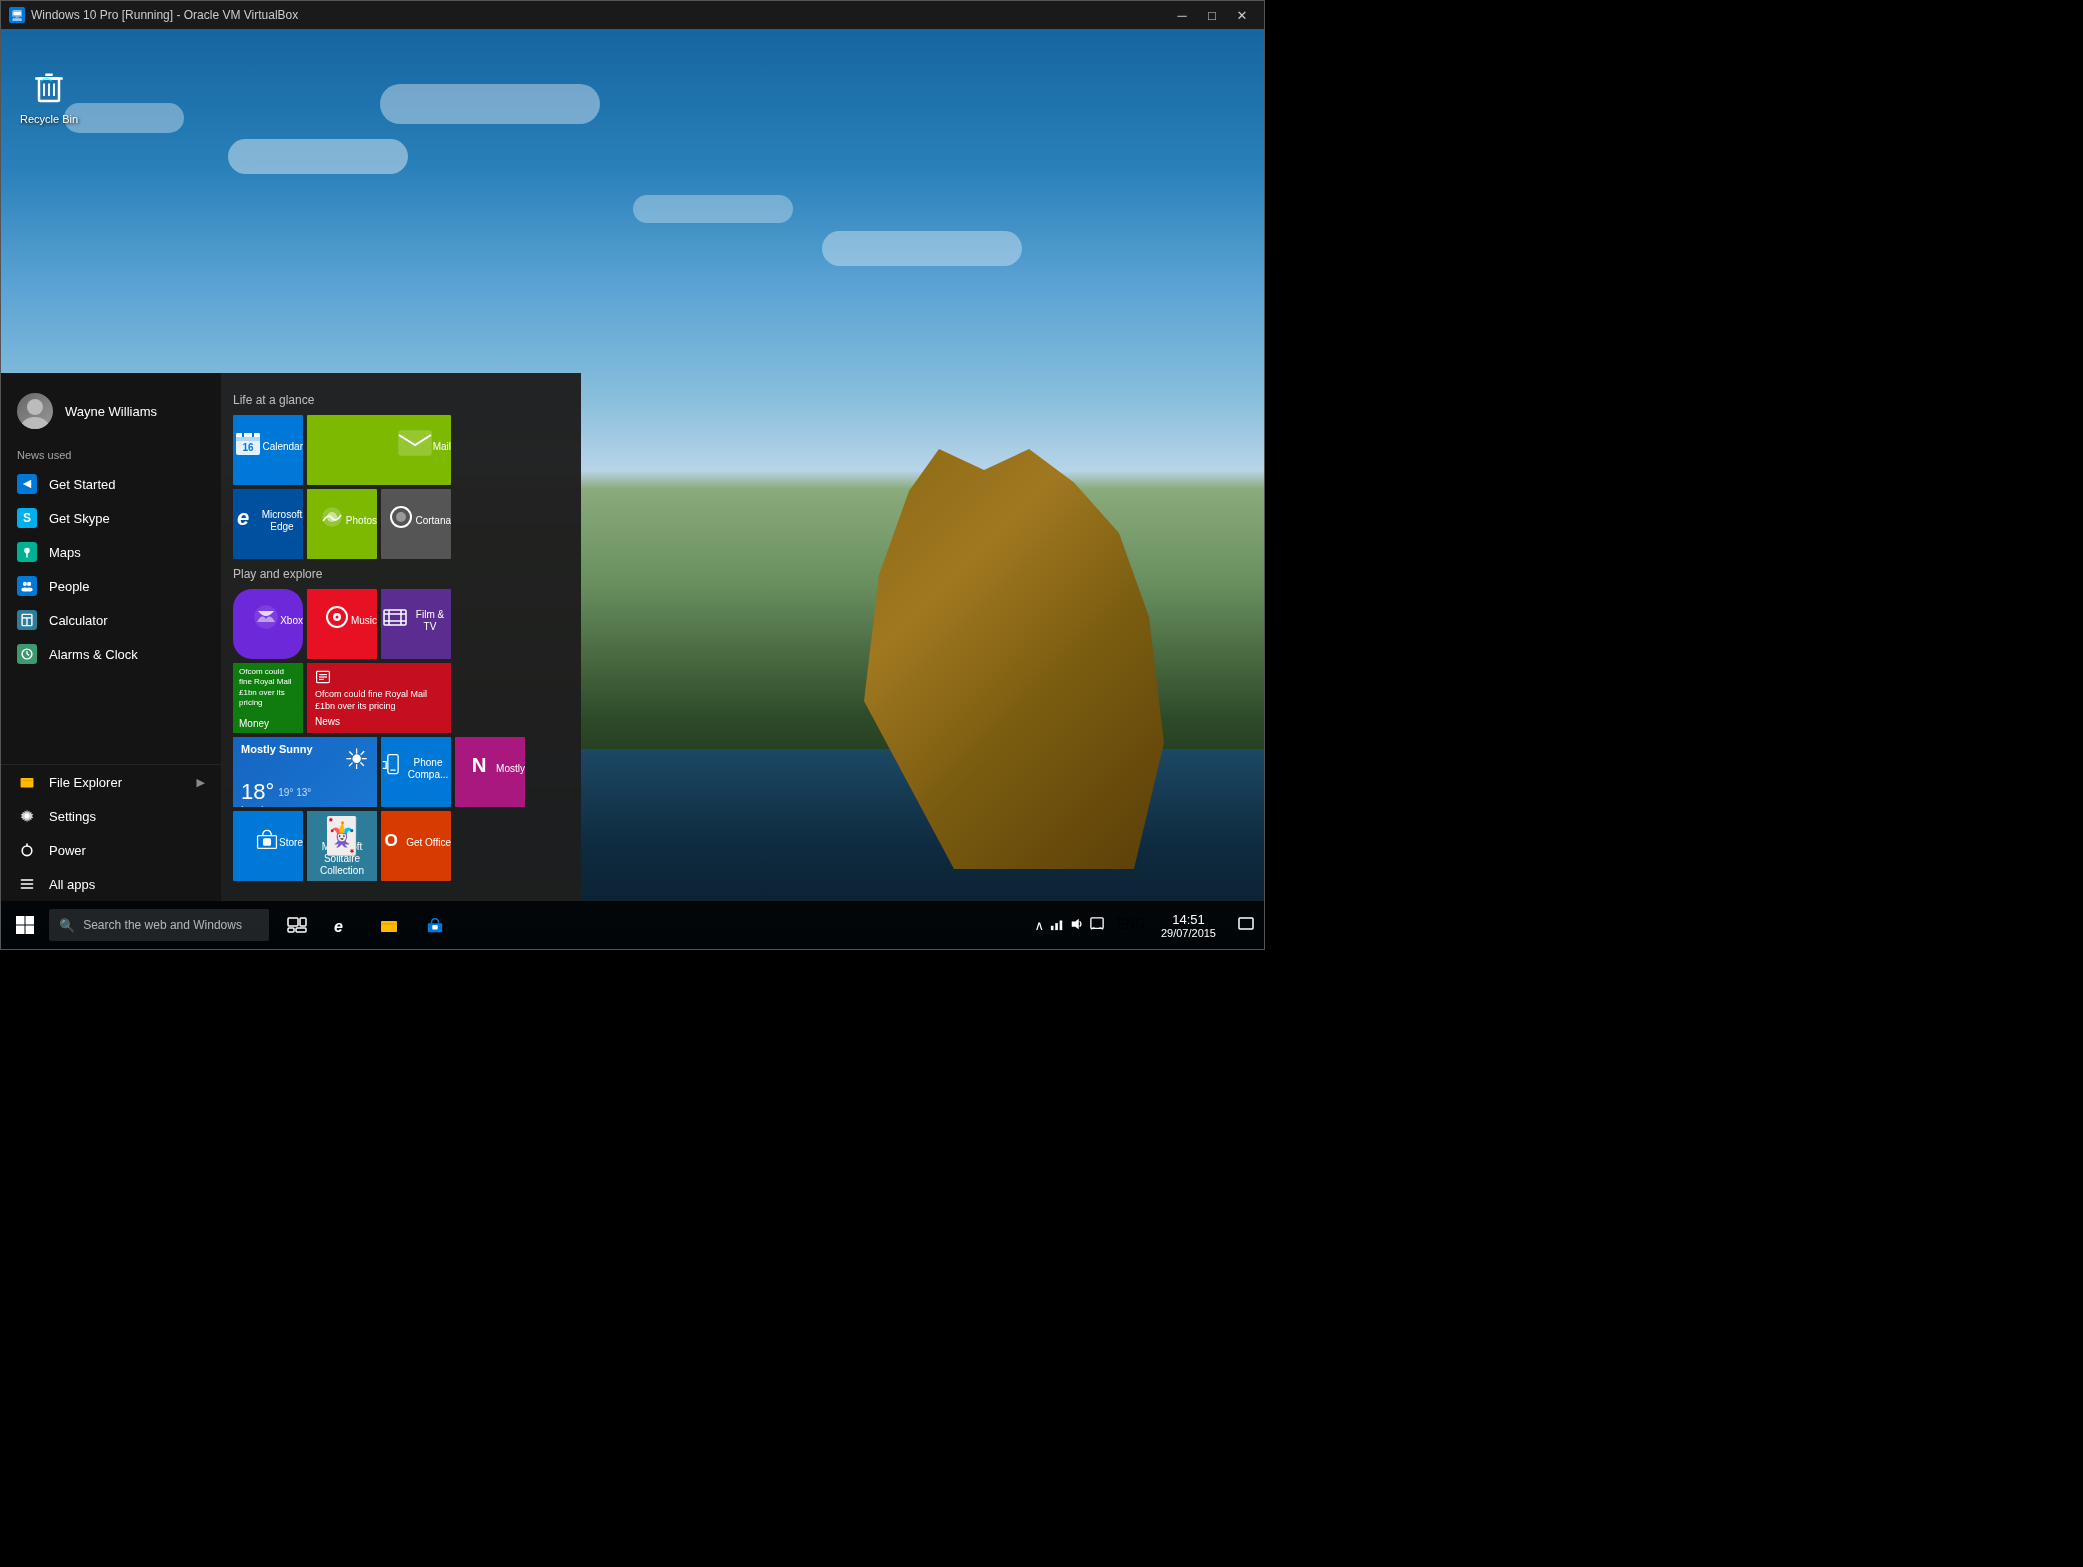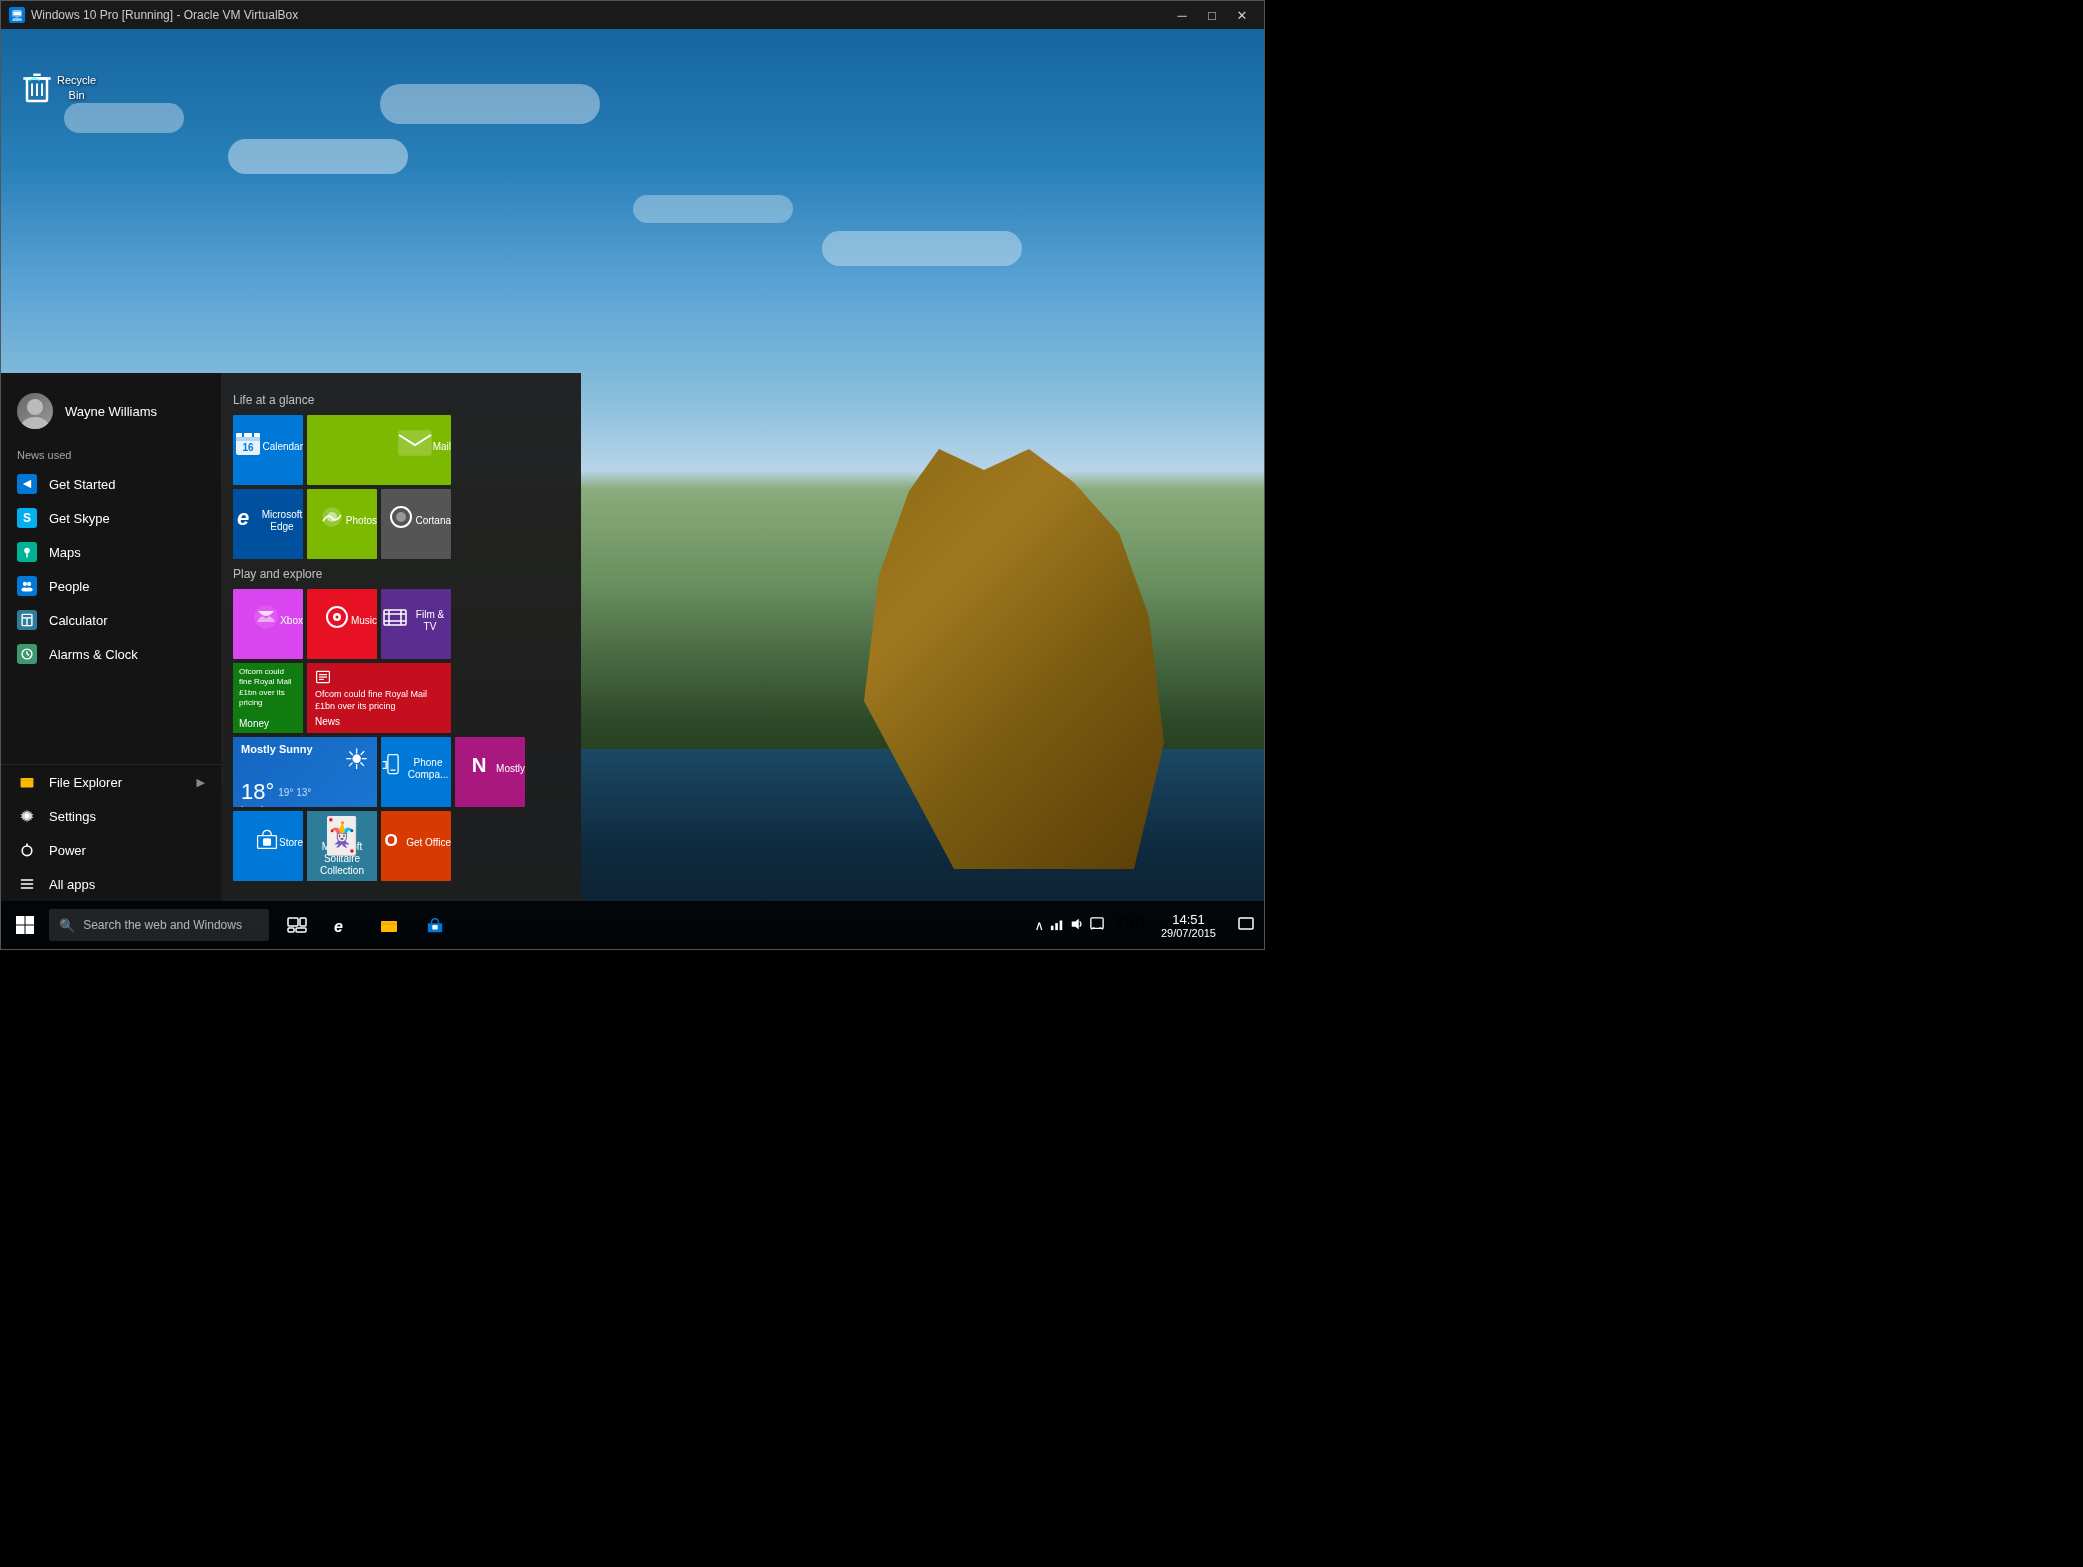--- a/index.html
+++ b/index.html
@@ -128,21 +128,21 @@
       border-radius: 50px;
     }
 
     
     #recycle-bin {
       position: absolute;
       top: 30px;
       left: 12px;
       width: 72px;
       display: flex;
-      flex-direction: row;
+      flex-direction: column;
       align-items: center;
       cursor: pointer;
       padding: 4px;
     }
     #recycle-bin-icon {
       width: 42px;
       height: 46px;
       display: flex;
       align-items: center;
       justify-content: center;
@@ -390,21 +390,21 @@
       color: white;
       text-align: center;
       line-height: 1.2;
     }
 
     
     .tile-blue { background: #0078d7; }
     .tile-lime { background: #7cb900; }
     .tile-dark-blue { background: #0050a0; }
     .tile-gray { background: #555; }
-    .tile-xbox-green { background: #d946ef; }
+    .tile-xbox-green { background: #6d28d9; border-radius: 19px; }
     .tile-store { background: #0078d7; }
     .tile-getoffice { background: #d83b01; }
 
     
     #weather-tile {
       background: linear-gradient(135deg, #1565c0 0%, #1976d2 100%);
       width: 144px;
       height: 70px;
       display: flex;
       flex-direction: column;

